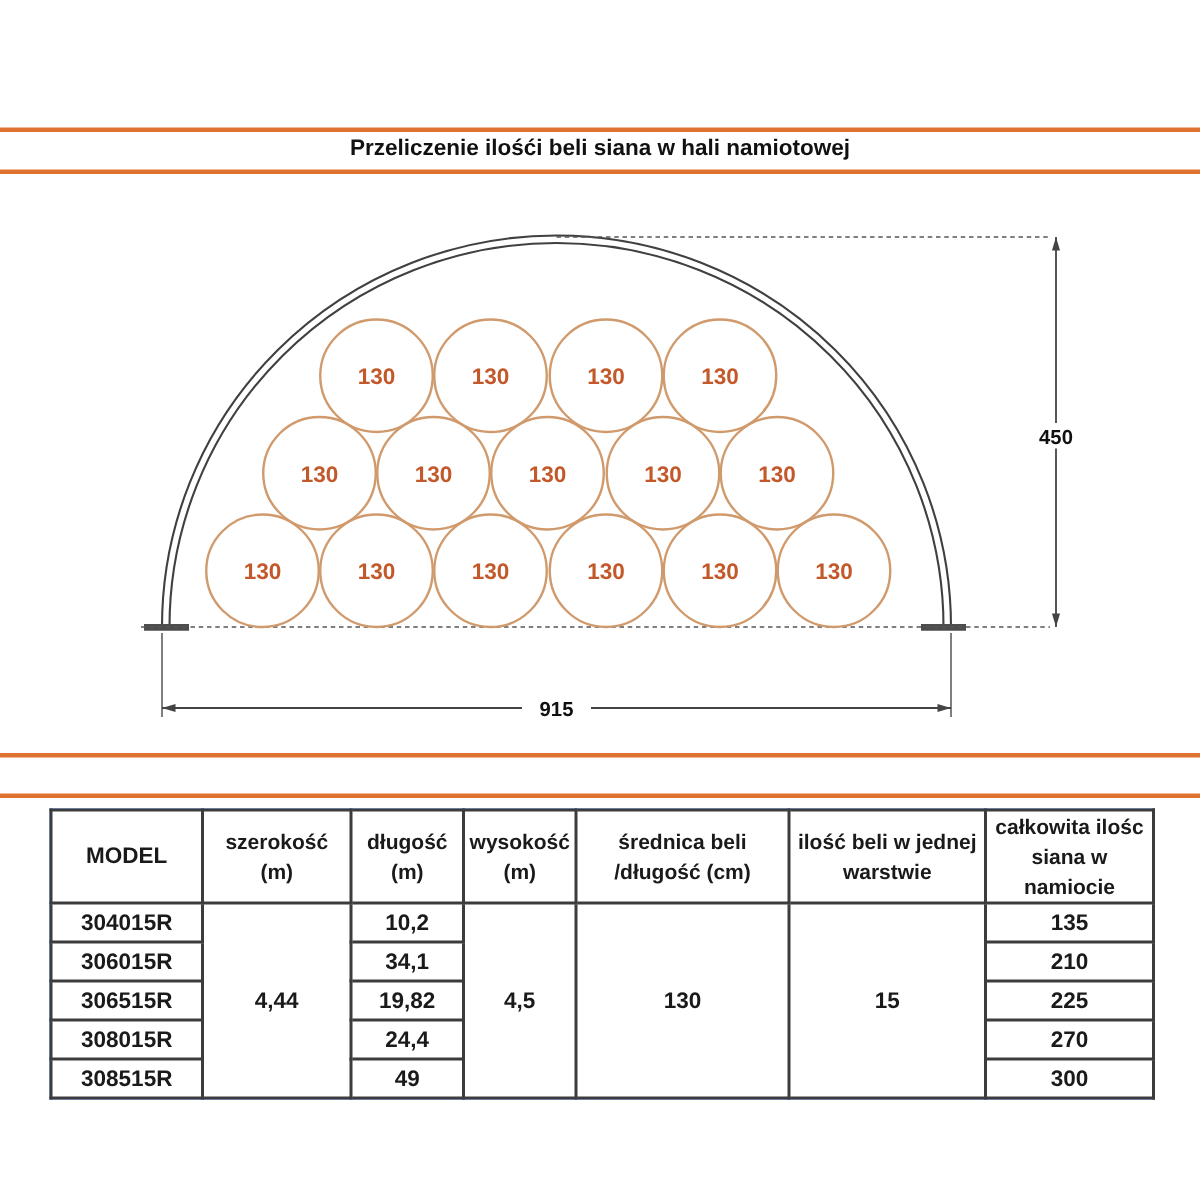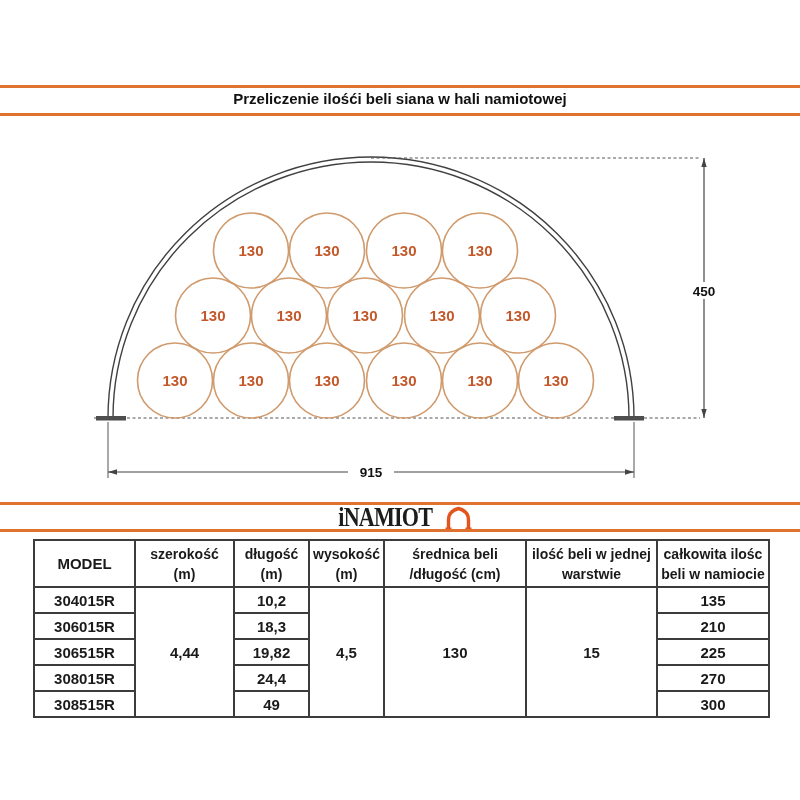--- a/index.html
+++ b/index.html
@@ -115,27 +115,20 @@
       <path d="M 634 282 L 634 338" fill="none" stroke="#555" stroke-width="1"></path>
       <path d="M 108 332 L 634 332" fill="none" stroke="#444" stroke-width="1.2"></path>
       <polygon points="108,332 117,329.3 117,334.7" fill="#444"></polygon>
       <polygon points="634,332 625,329.3 625,334.7" fill="#444"></polygon>
       <rect x="348" y="324" width="46" height="17" fill="#ffffff"></rect>
       <text class="dim-text" x="371" y="337" text-anchor="middle">915</text>
     </g>
   </svg>
 
   <div class="rule" id="rule-logo-top"></div>
-  <div id="logo">
-    <span id="logo-text">iNAMIOT</span>
-    <svg id="logo-icon" width="27" height="25" viewBox="0 0 27 25">
-      <path d="M 3.5 23 L 3.5 14 Q 3.5 5 13.5 2.5 Q 23.5 5 23.5 14 L 23.5 23" fill="none" stroke="#E2551C" stroke-width="3.4"></path>
-      <path d="M 0.5 23 L 6.5 23 M 20.5 23 L 26.5 23" fill="none" stroke="#E2551C" stroke-width="3"></path>
-    </svg>
-  </div>
   <div class="rule" id="rule-logo-bottom"></div>
 
   <table id="spec-table">
     <colgroup>
       <col style="width:101px">
         <col style="width:99px">
         <col style="width:75px">
       <col style="width:75px">
         <col style="width:142px">
         <col style="width:131px">
@@ -161,35 +154,35 @@
       <th>
         <div class="hline">średnica beli</div>
         <div class="hline">/długość (cm)</div>
       </th>
       <th>
         <div class="hline">ilość beli w jednej</div>
         <div class="hline">warstwie</div>
       </th>
       <th>
         <div class="hline">całkowita ilośc</div>
-        <div class="hline">beli w namiocie</div>
+        <div class="hline">siana w namiocie</div>
       </th>
     </tr>
     <tr class="row">
       <td class="model">304015R</td>
       <td class="val" rowspan="5">4,44</td>
       <td class="val">10,2</td>
       <td class="val" rowspan="5">4,5</td>
       <td class="val" rowspan="5">130</td>
       <td class="val" rowspan="5">15</td>
       <td class="val">135</td>
     </tr>
     <tr class="row">
       <td class="model">306015R</td>
-      <td class="val">18,3</td>
+      <td class="val">34,1</td>
       <td class="val">210</td>
     </tr>
     <tr class="row">
       <td class="model">306515R</td>
       <td class="val">19,82</td>
       <td class="val">225</td>
     </tr>
     <tr class="row">
       <td class="model">308015R</td>
       <td class="val">24,4</td>

